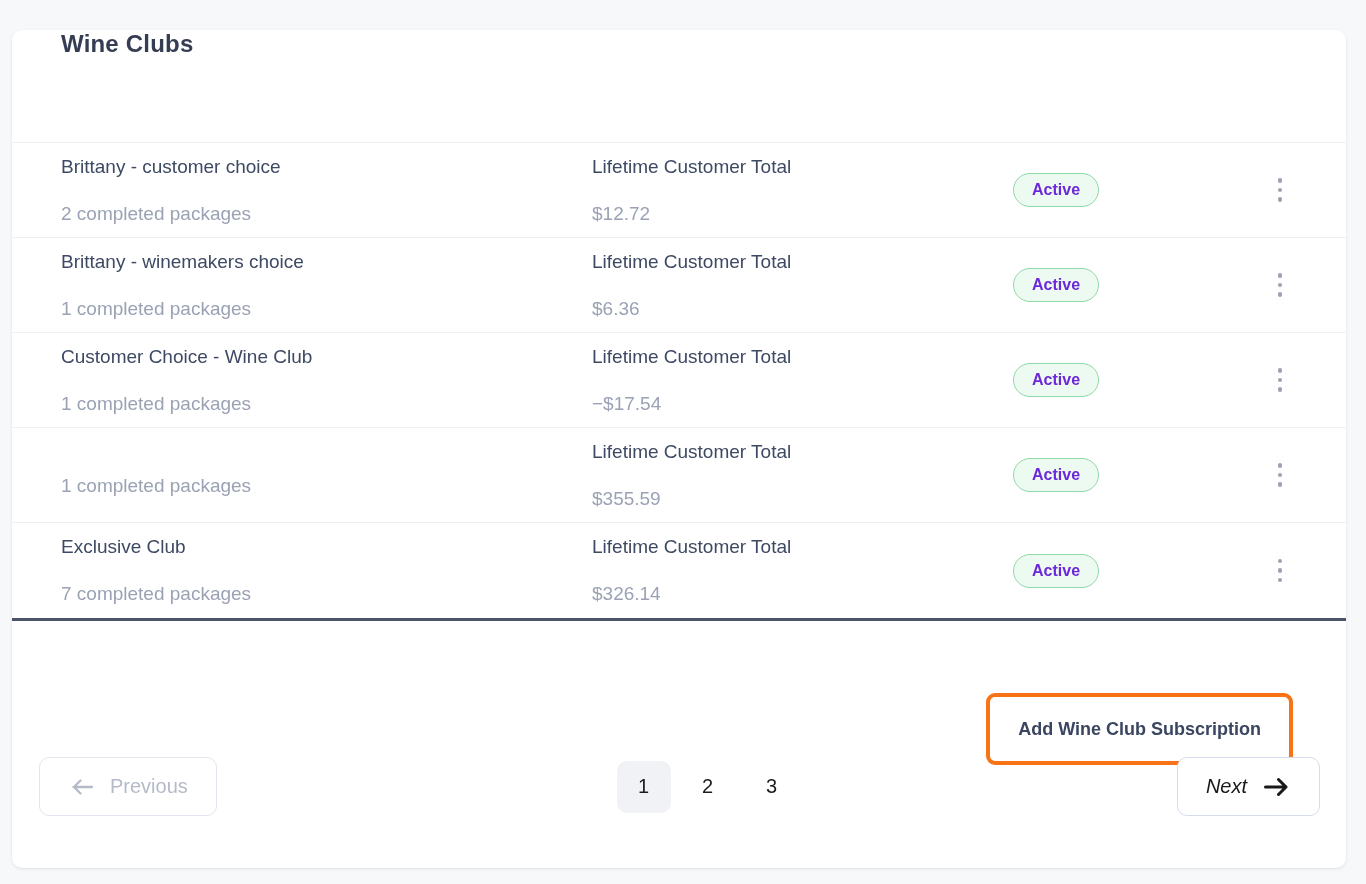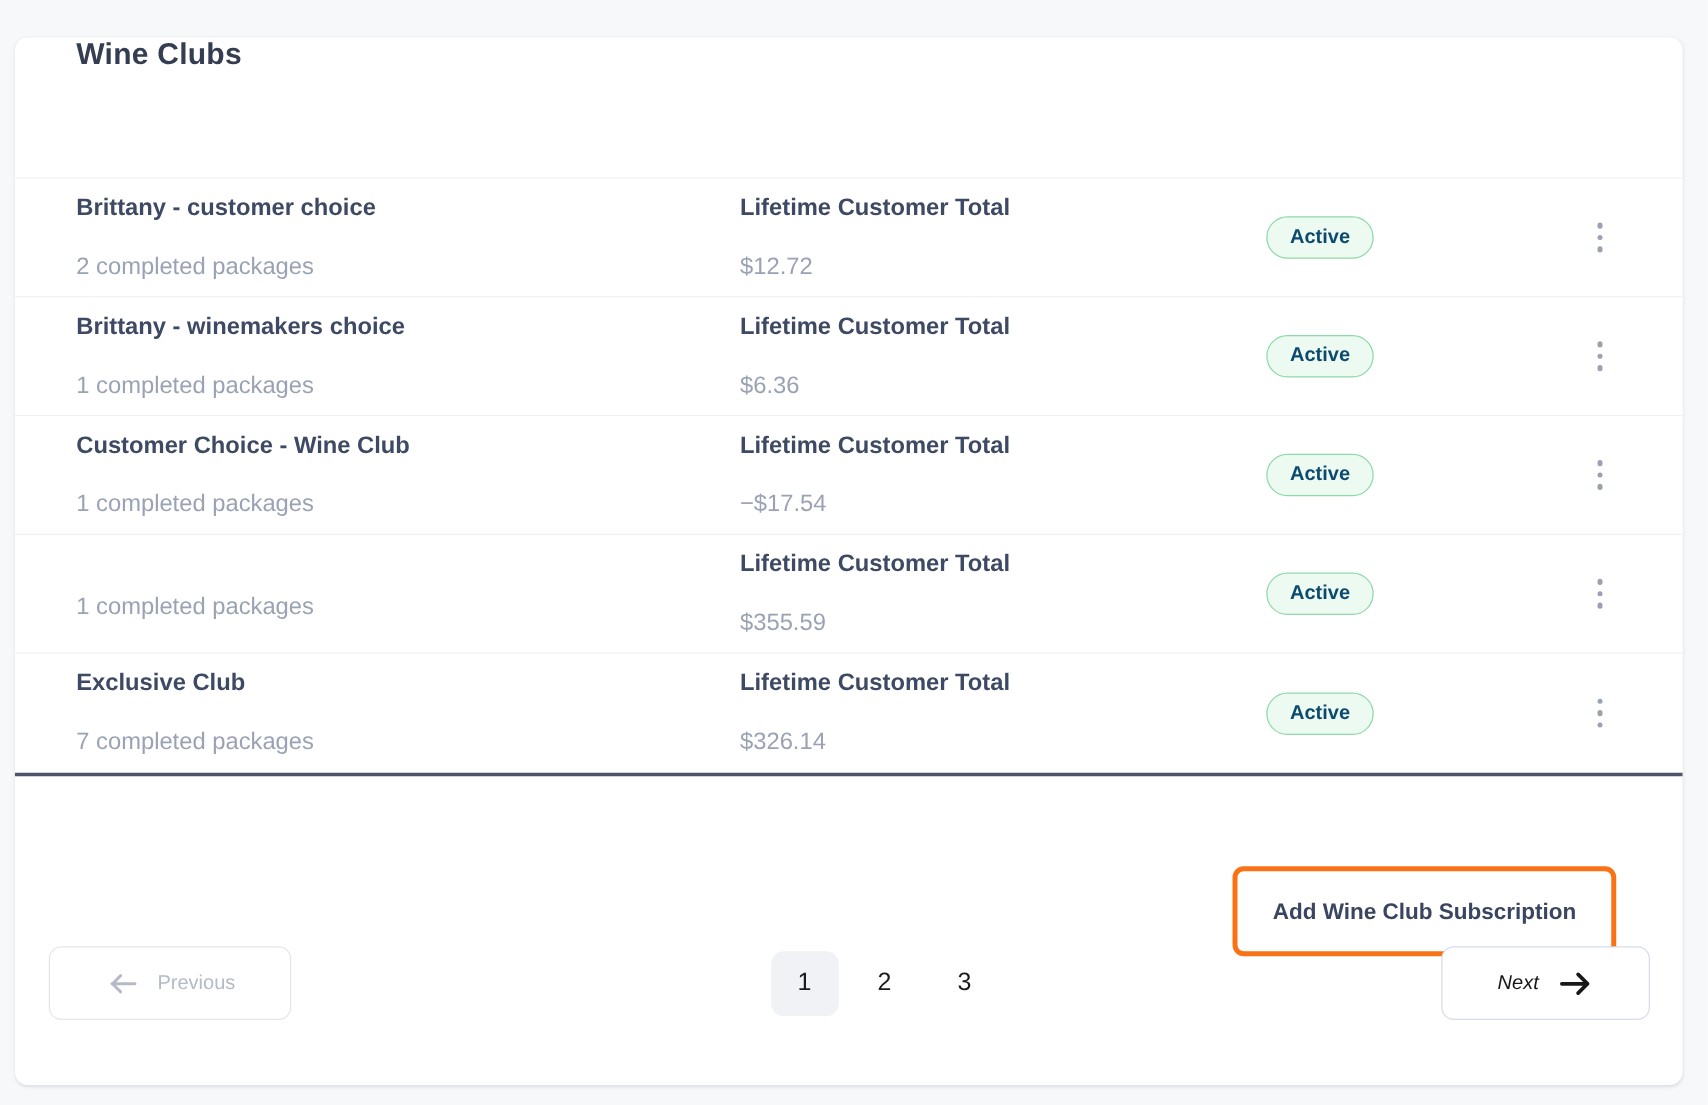--- a/index.html
+++ b/index.html
@@ -32,35 +32,35 @@
     height: 95px;
     display: grid;
     grid-template-columns: 531px 421px 1fr auto;
     align-items: center;
     padding: 0 58px 0 49px;
     border-bottom: 1px solid #eef0f3;
     background: #ffffff;
   }
   .row:last-child { border-bottom: none; }
   .club-name, .total-label {
-    font-size: 19px; font-weight: bold;
+    font-size: 19px; font-weight: normal;
     color: #3e4963; line-height: 1.35;
   }
   .club-sub, .total-value {
     font-size: 19px; color: #9aa2b4; line-height: 1.35;
     margin-top: 21px;
   }
   .badge-cell { display: flex; justify-content: flex-start; }
   .badge {
     display: inline-flex; align-items: center; justify-content: center;
     min-width: 84px; height: 34px; padding: 0 18px;
     background: #edfaf2;
     border: 1px solid #8ed9a8;
     border-radius: 17px;
-    color: #0c4a6e; font-size: 16px; font-weight: bold;
+    color: #6d28d9; font-size: 16px; font-weight: bold;
   }
   .kebab-cell { display: flex; justify-content: flex-end; }
   .kebab {
     display: flex; flex-direction: column; align-items: center;
     gap: 5px; padding: 6px; cursor: pointer;
   }
   .kebab i {
     width: 4.5px; height: 4.5px; border-radius: 50%;
     background: #9aa1b2; display: block;
   }
@@ -76,22 +76,22 @@
     margin-top: 44px;
   }
   .pagination {
     position: absolute; left: 27px; right: 26px; top: 727px;
     height: 59px;
     display: flex; align-items: stretch; justify-content: space-between;
   }
   .page-btn {
     display: inline-flex; align-items: center; gap: 14px;
     background: #ffffff; border-radius: 10px;
-    font-family: inherit; font-size: 16px;
-    padding: 0 44px; cursor: pointer;
+    font-family: inherit; font-size: 20px;
+    padding: 0 28px; cursor: pointer;
   }
   .prev-btn {
     border: 1px solid #e3e6ee; color: #b4bac8;
   }
   .next-btn {
     border: 1px solid #d6dcec; color: #17181a; font-style: italic;
   }
   .pages {
     position: absolute; left: calc(50% + 28px); top: 50%;
     transform: translate(-50%, -50%);

